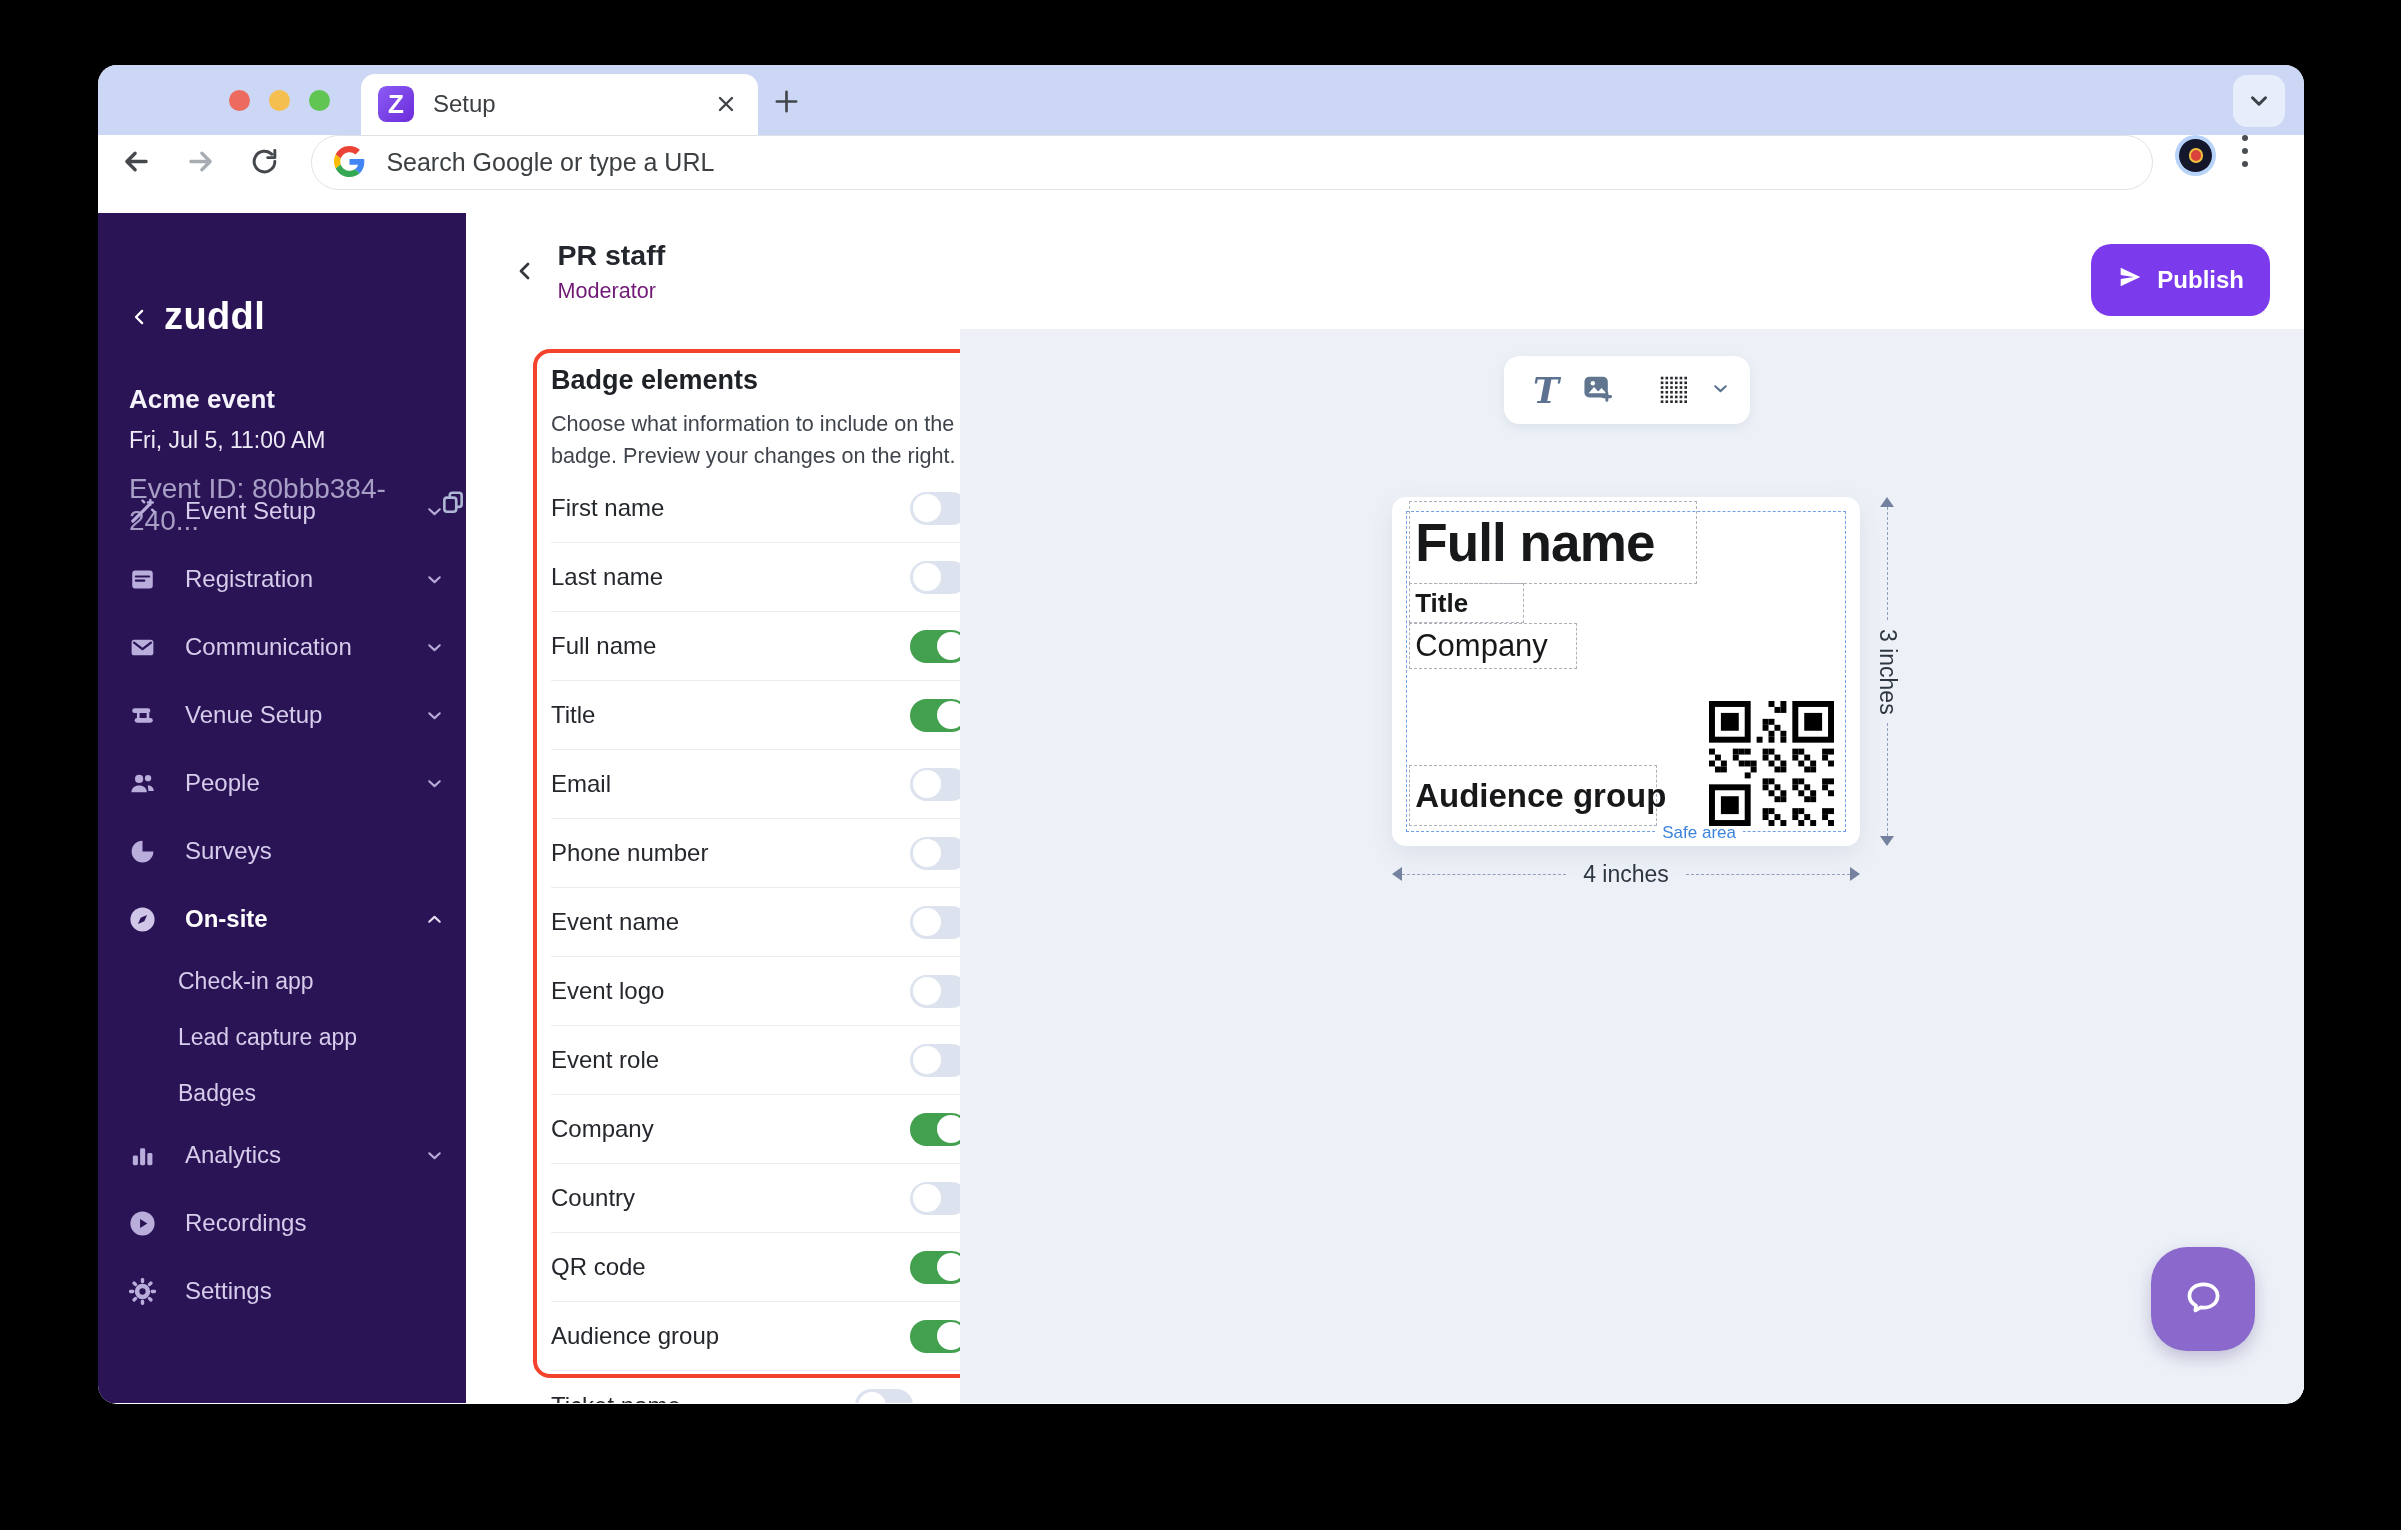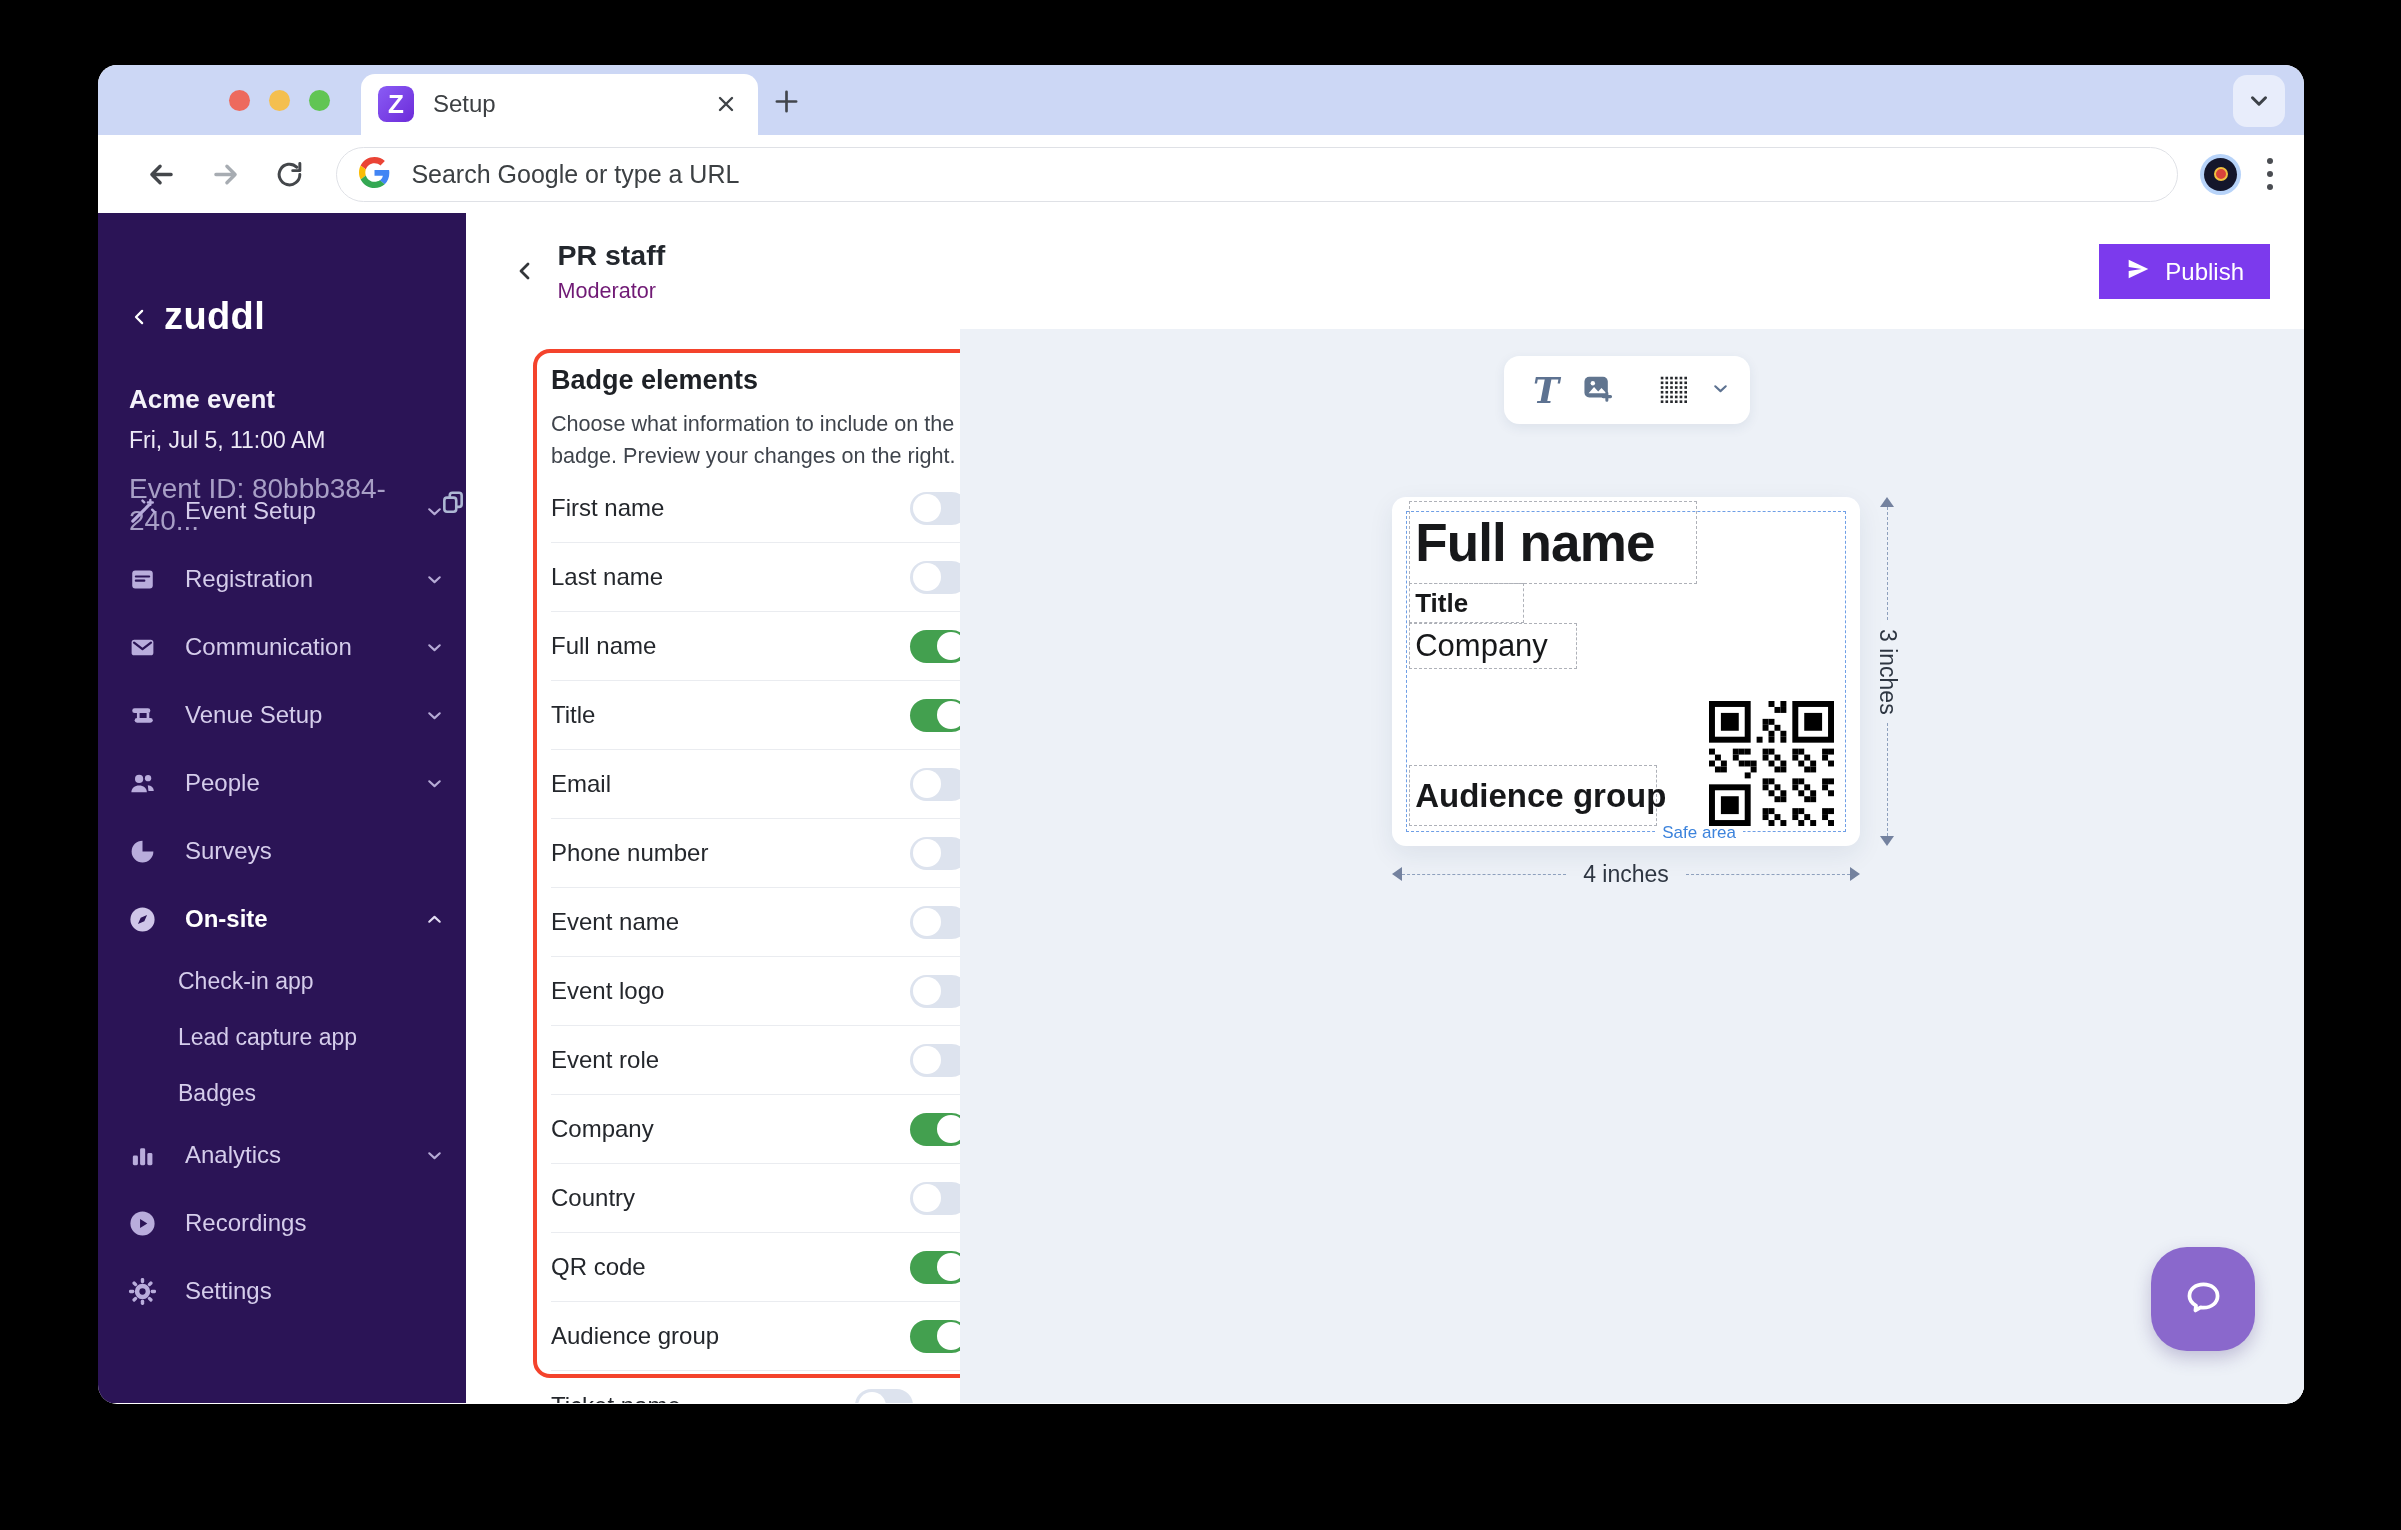--- a/index.html
+++ b/index.html
@@ -13,21 +13,21 @@
   .light{width:21px;height:21px;border-radius:50%;}
   .light.red{background:#ed6a5e}.light.yellow{background:#f4bf4f}.light.green{background:#61c554}
   .tab{position:absolute;left:263px;top:8.6px;width:397px;height:61px;background:#fff;border-radius:14px 14px 0 0;display:flex;align-items:center;padding:0 17px;box-sizing:border-box;}
   .favicon{width:36px;height:36px;border-radius:8.6px;background:linear-gradient(135deg,#8a5cf5,#6c2bd9);color:#fff;font-weight:bold;font-size:26px;display:flex;align-items:center;justify-content:center;}
   .tab-title{margin-left:19px;font-size:24px;color:#3d4043;flex:1;}
   .tab-close{width:31px;height:31px;display:flex;align-items:center;justify-content:center;color:#3f4347;}
   .newtab-btn{position:absolute;left:669px;top:17px;width:38px;height:38px;display:flex;align-items:center;justify-content:center;color:#42464c;}
   .strip-chevron{position:absolute;right:19px;top:9.5px;width:52px;height:52px;border-radius:14px;background:#e8edfb;display:flex;align-items:center;justify-content:center;}
 
   
-  .toolbar{position:absolute;left:0;top:70px;width:100%;height:78px;background:#fff;display:flex;align-items:center;padding-left:25px;}
+  .toolbar{position:absolute;left:0;top:70px;width:100%;height:78px;background:#fff;display:flex;}
   .nav-btn{width:52px;height:52px;display:flex;align-items:center;justify-content:center;margin-left:12px;}
   .omnibox{margin-left:21px;width:1842px;height:55px;border:1.7px solid #dfe1e6;border-radius:29px;display:flex;align-items:center;padding:0 22.4px;box-sizing:border-box;background:#fff;}
   .omnibox input{border:none;outline:none;font-size:25px;color:#3c4043;flex:1;margin-left:19px;font-family:inherit;background:transparent;}
   .omnibox input::placeholder{color:#3c4043;opacity:1;}
   .avatar{width:41px;height:41px;border-radius:50%;background:#b7d3f9;margin-left:22.4px;display:flex;align-items:center;justify-content:center;}
   .avatar .inner{width:33px;height:33px;border-radius:50%;background:#14162b;display:flex;align-items:center;justify-content:center;}
   .avatar .core{width:10.4px;height:10.4px;border-radius:50%;background:#d8433b;border:2.6px solid #f0c040;}
   .dots{margin-left:26px;display:flex;flex-direction:column;gap:7px;}
   .dots i{width:6px;height:6px;border-radius:50%;background:#4a4d52;}
 
@@ -49,21 +49,21 @@
   .nav-chevron{width:21px;height:21px;flex:none;display:flex;align-items:center;justify-content:center;}
   .nav-sub{height:56px;display:flex;align-items:center;padding-left:80px;font-size:23px;color:#d5cdeb;cursor:pointer;}
 
   
   .main{flex:1;background:#fff;display:flex;flex-direction:column;min-width:0;}
   .page-header{height:116px;flex:none;display:flex;align-items:center;position:relative;background:#fff;}
   .back-btn{margin-left:41px;width:35px;height:35px;display:flex;align-items:center;justify-content:center;}
   .title-block{margin-left:15.5px;}
   .page-title{font-size:28.5px;font-weight:bold;color:#23272d;line-height:35px;}
   .page-subtitle{font-size:21.6px;color:#701a75;margin-top:5.2px;}
-  .publish-btn{position:absolute;right:34px;top:31px;height:55px;padding:0 26px;background:#7c3aed;border-radius:0;display:flex;align-items:center;gap:14px;color:#fff;font-size:24px;font-weight:normal;cursor:pointer;}
+  .publish-btn{position:absolute;right:34px;top:31px;height:72px;padding:0 26px;background:#7c3aed;border-radius:20px;display:flex;align-items:center;gap:14px;color:#fff;font-size:24px;font-weight:bold;cursor:pointer;}
 
   .content-row{flex:1;display:flex;min-height:0;}
   .left-panel{position:relative;width:446px;flex:none;background:#fff;overflow:hidden;margin-left:48px;}
   .preview-area{position:relative;flex:1;background:#edf1f7;overflow:hidden;}
 
   
   .annotation{position:absolute;left:19px;top:20px;width:453px;height:1029px;border:4.3px solid #f4432c;border-radius:17px;box-sizing:border-box;}
   .panel-title{position:absolute;left:14px;top:12px;font-size:27px;font-weight:bold;color:#1e2126;}
   .panel-desc{position:absolute;left:14px;top:55px;width:416px;font-size:21.6px;line-height:32px;color:#3f444c;}
   .rows{position:absolute;left:14px;right:14px;top:121px;}

